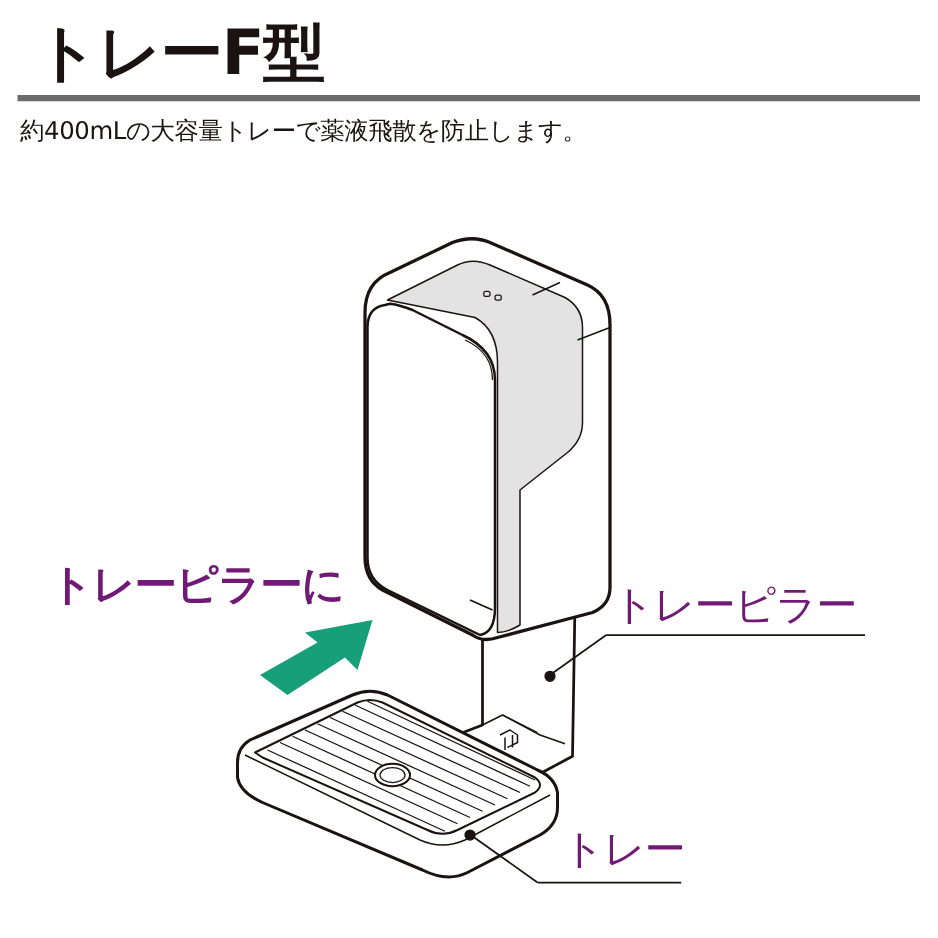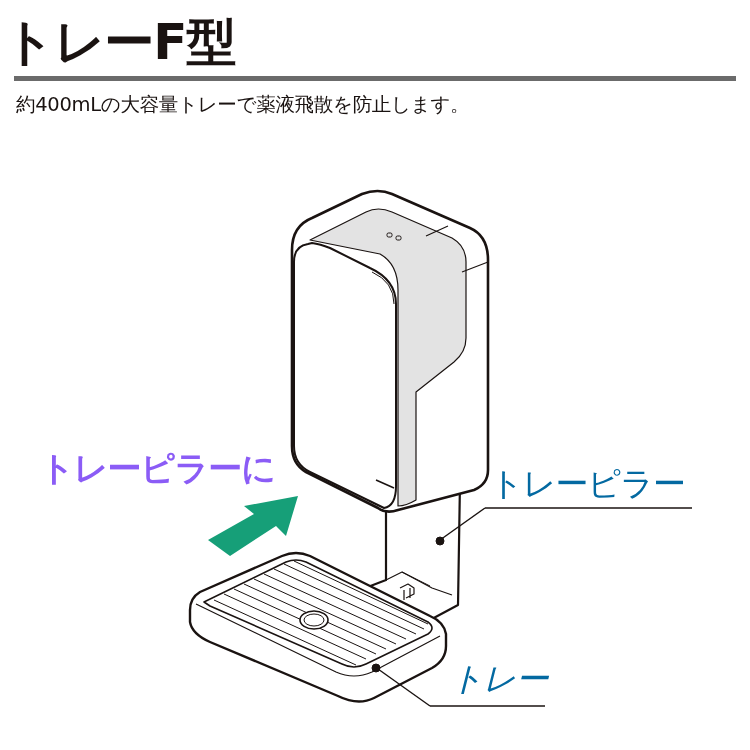--- a/index.html
+++ b/index.html
@@ -1,28 +1,28 @@
 <!DOCTYPE html>
 <html><head>
   <meta charset="utf-8">
   <style>
     html, body { margin:0; padding:0; background:#ffffff; }
     body { width:750px; height:750px; position:relative; overflow:hidden;
            font-family:"DejaVu Sans", sans-serif; color:#1a1311; }
-    .title { position:absolute; left:4px; top:10px; font-size:50px; font-weight:bold;
+    .title { position:absolute; left:28px; top:10px; font-size:50px; font-weight:bold;
              letter-spacing:-1px; line-height:64px; color:#1a1311; }
     .rule { position:absolute; left:14px; top:76px; width:722px; height:5px; background:#6b6b6b; }
     .desc { position:absolute; left:16px; top:91px; font-size:19.5px; line-height:28px; color:#1a1311; letter-spacing:-0.3px; }
     .desc div { white-space:nowrap;text-align:center; }
-    .green-label { position:absolute; left:40px; top:446px; font-size:34px; font-weight:bold; color:#8b5cf6;
+    .green-label { position:absolute; left:40px; top:446px; font-size:34px; font-weight:bold; color:#701a75;
                    line-height:45px; letter-spacing:-1px; }
     .green-label div { white-space:nowrap; }
-    .callout { position:absolute; font-size:33px; color:#0369a1; white-space:nowrap; letter-spacing:-1px; }
+    .callout { position:absolute; font-size:33px; color:#701a75; white-space:nowrap; letter-spacing:-1px; }
     .callout-pillar { left:490px; top:462px; }
-    .callout-tray { left:450px; top:657px;font-style:italic; }
+    .callout-tray { left:450px; top:657px; }
     svg.illus { position:absolute; left:0; top:0; }
   </style>
 </head>
 <body>
 
 <div class="title">トレーF型</div>
 <div class="rule"></div>
 
 <div class="desc">
   <div>約400mLの大容量トレーで薬液飛散を防止します。</div>

